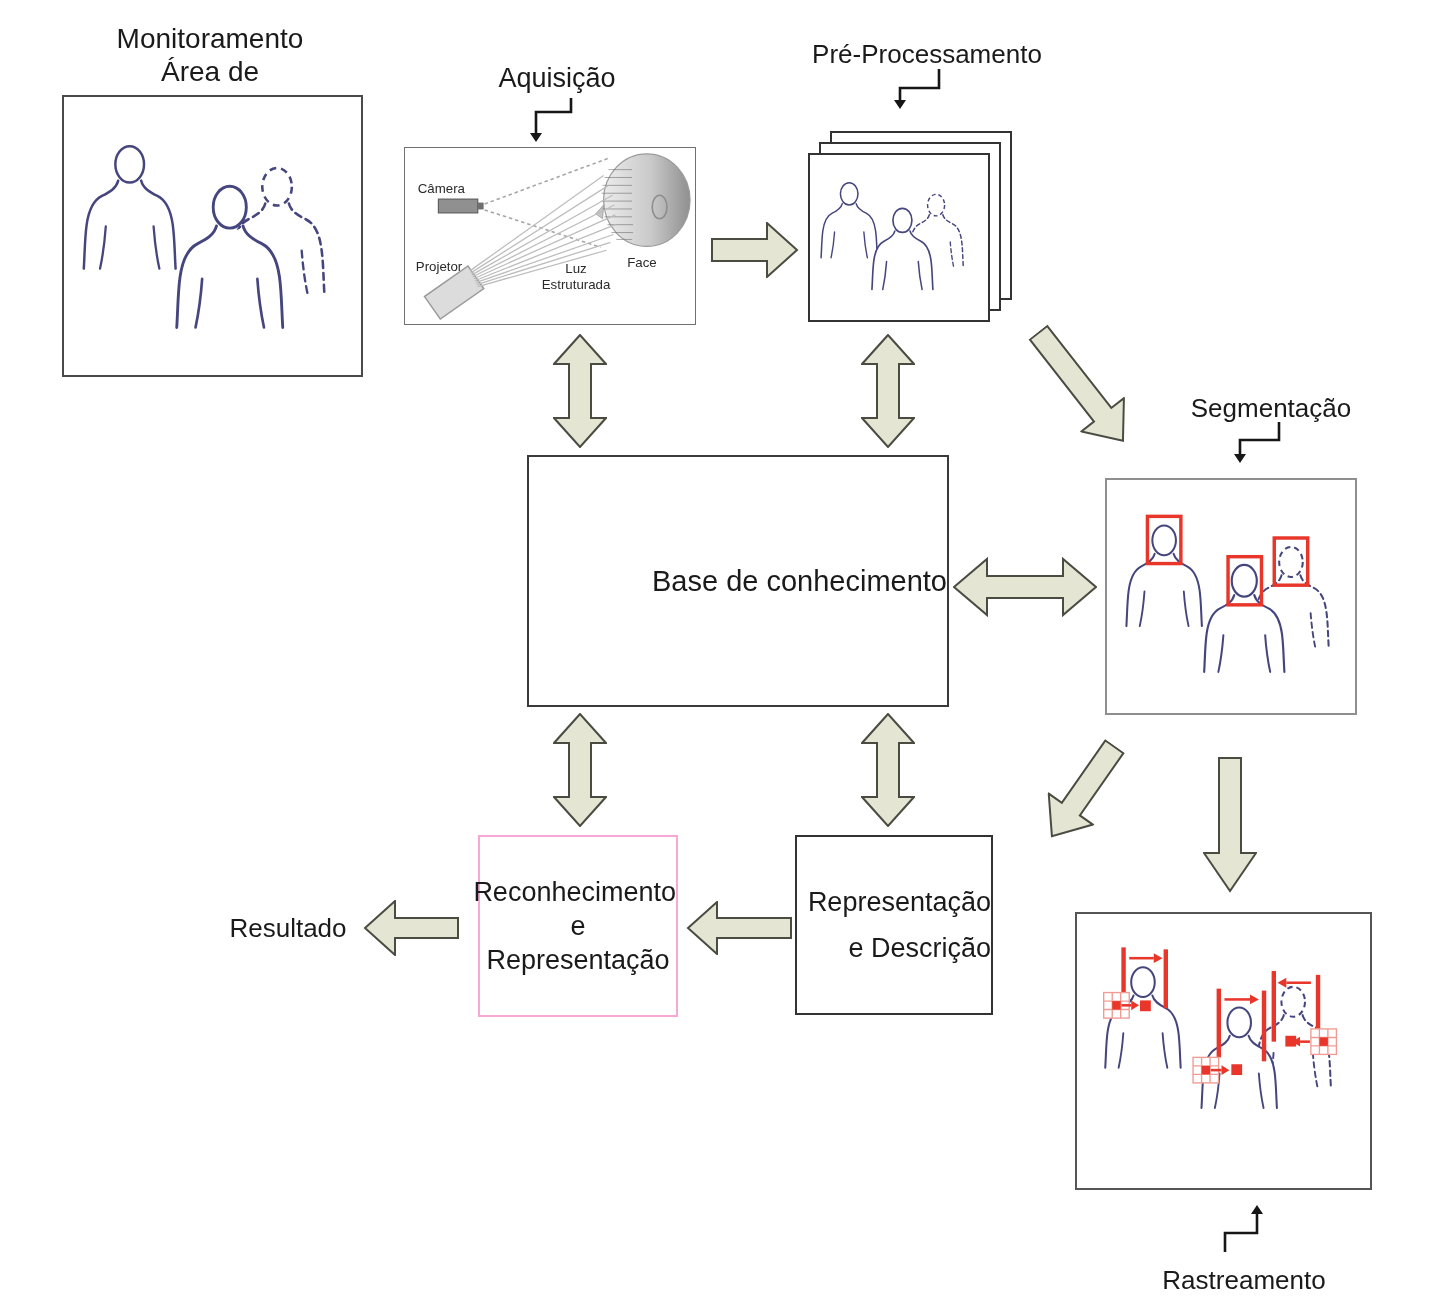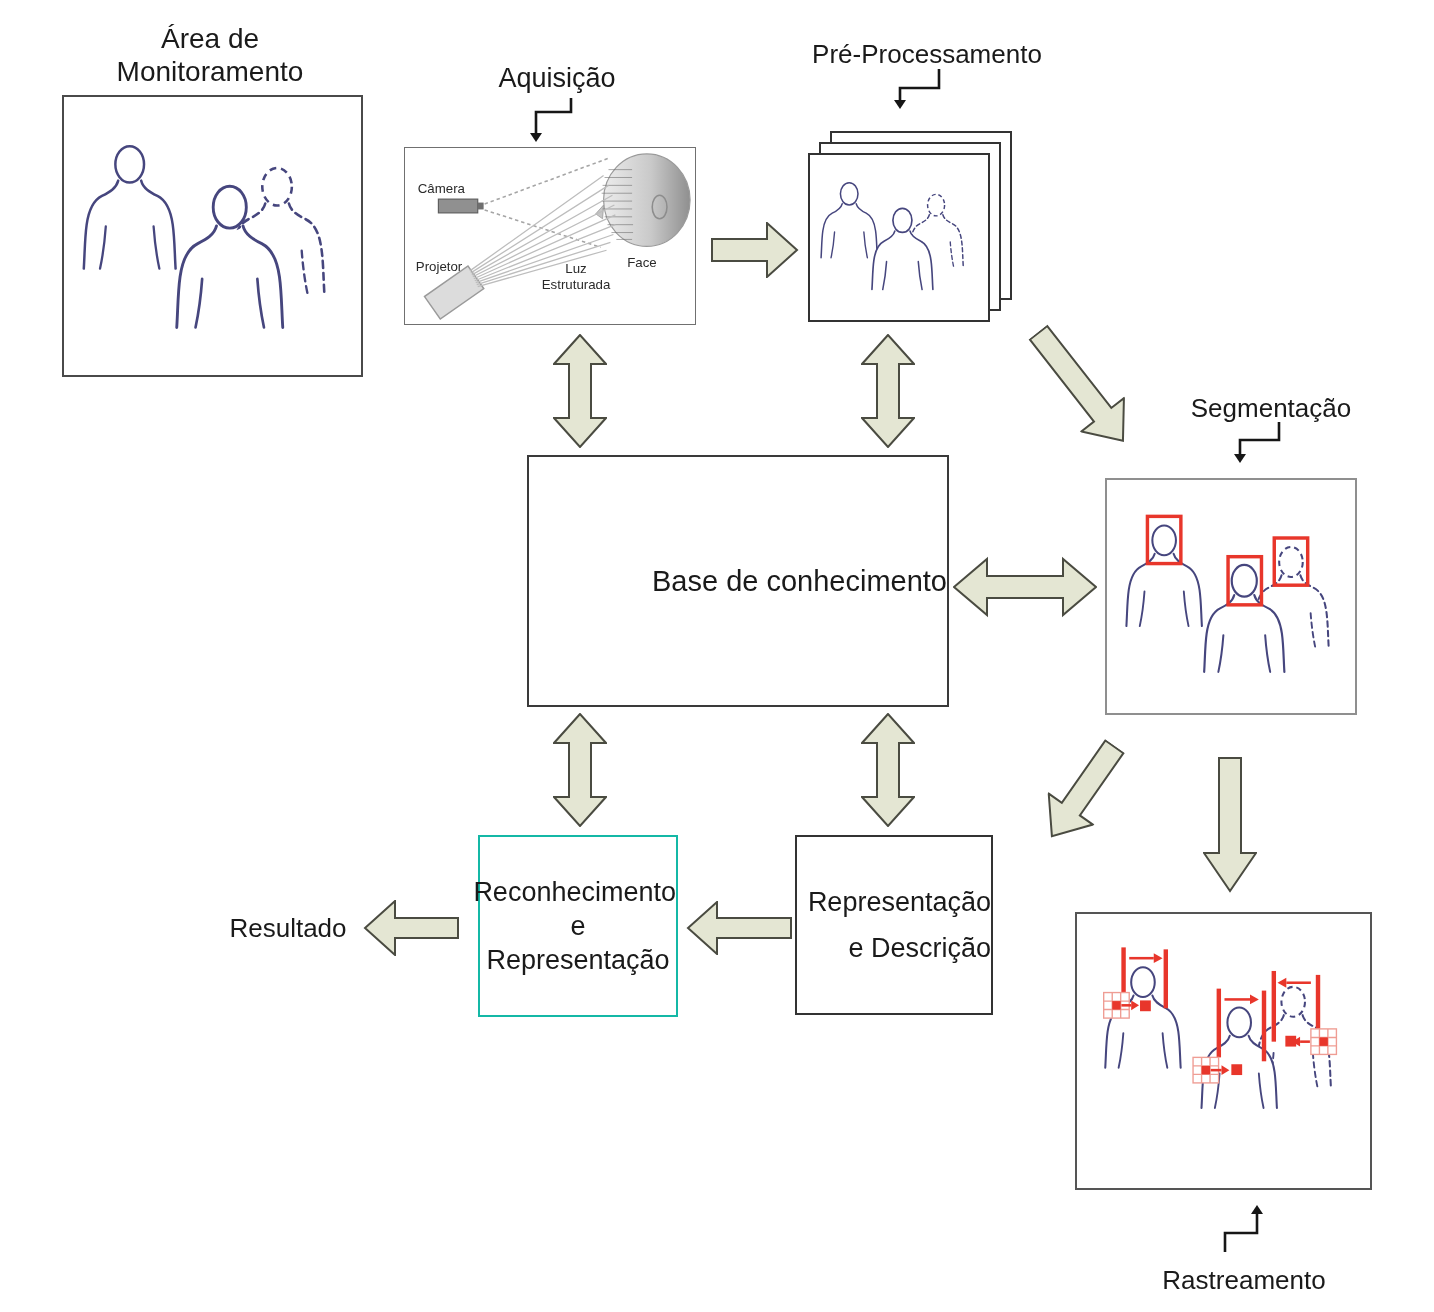--- a/index.html
+++ b/index.html
@@ -40,22 +40,22 @@
       <rect x="0" y="0" width="26" height="26" style="fill:#ffffff" stroke="#ef9d94" stroke-width="1.4"></rect>
       <path d="M8.7,0 V26 M17.3,0 V26 M0,8.7 H26 M0,17.3 H26" fill="none" stroke="#ef9d94" stroke-width="1.4"></path>
       <rect x="8.7" y="8.7" width="8.6" height="8.6" style="fill:var(--red)" stroke="none"></rect>
     </g>
   </defs>
 </svg>
 
 <div class="canvas">
 
   <div class="abs lbl" style="left:80px;top:22px;width:260px;font-size:28px;line-height:33px;">
+    <div>Monitoramento</div>
     <div>Área de</div>
-    <div>Monitoramento</div>
   </div>
   <div class="abs box" style="left:62px;top:95px;width:301px;height:282px;border:2px solid #4a4a4a;">
     <svg viewBox="0 0 301 282" width="297" height="278">
       <use href="#person" class="fig" transform="translate(18,46) scale(0.97)"></use>
       <use href="#person" class="fig dashed" transform="translate(166,68) scale(1.0)"></use>
       <use href="#person" class="fig" transform="translate(112,86) scale(1.12)"></use>
     </svg>
   </div>
 
   <div class="abs lbl" style="left:457px;top:62px;width:200px;">Aquisição</div>
@@ -159,21 +159,21 @@
   </svg>
   <div class="abs rot" style="left:1115px;top:718px;width:112px;height:56px;transform:rotate(125deg);">
     <svg class="barrow" width="112" height="56">
         <polygon points="1,17 77,17 77,1 110,28 77,55 77,39 1,39"></polygon>
       </svg>
   </div>
   <svg class="abs barrow" style="left:1203px;top:757px;" width="54" height="136">
     <polygon points="16,1 16,96 1,96 27,134 53,96 38,96 38,1"></polygon>
   </svg>
 
-  <div class="abs box center-flex" style="left:478px;top:835px;width:200px;height:182px;border:2px solid #14b8a6;">
+  <div class="abs box center-flex" style="left:478px;top:835px;width:200px;height:182px;border:2px solid #f9a8d4;">
     <div class="boxtext">Reconhecimento</div>
     <div class="boxtext">e Representação</div>
   </div>
   <div class="abs box center-flex" style="left:795px;top:835px;width:198px;height:180px;border:2px solid #333;gap:12px;">
     <div class="boxtext">Representação</div>
     <div class="boxtext">e Descrição</div>
   </div>
   <svg class="abs barrow" style="left:686px;top:901px;" width="106" height="54">
     <polygon points="105,17 31,17 31,1 2,27 31,53 31,37 105,37"></polygon>
   </svg>

